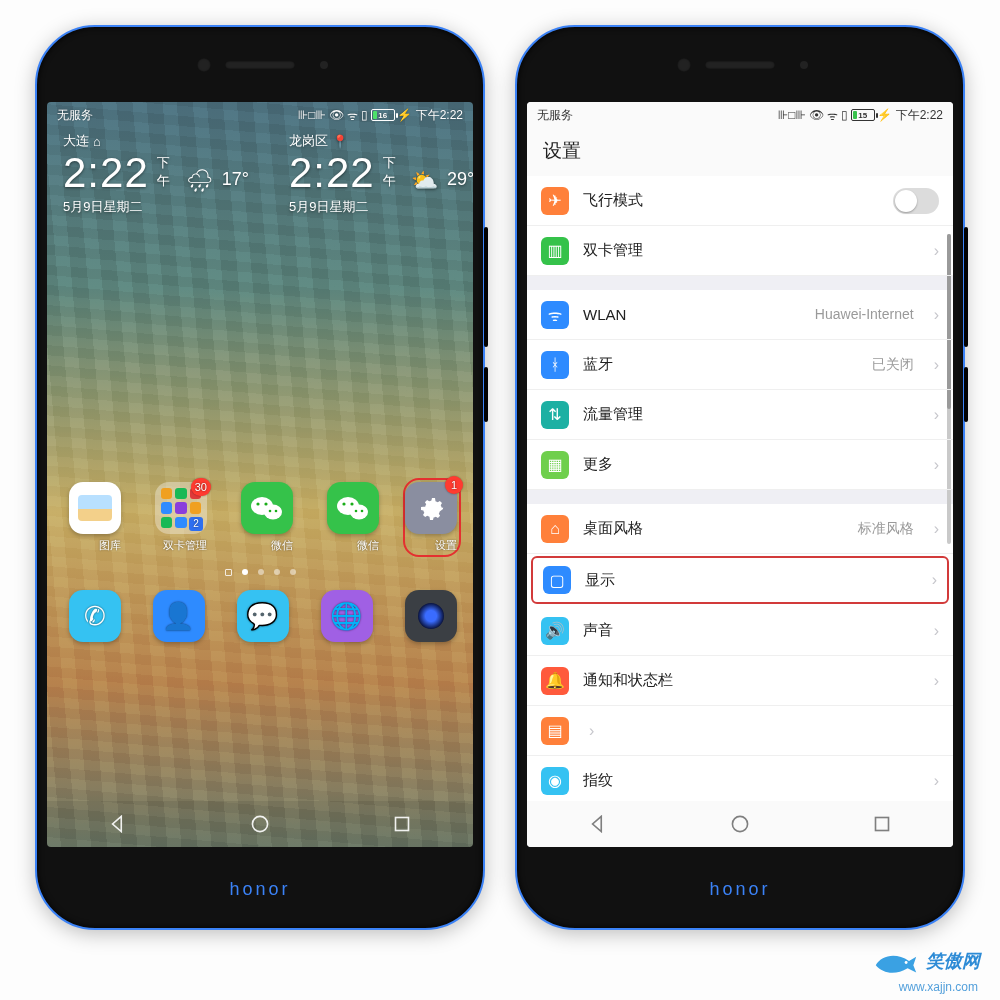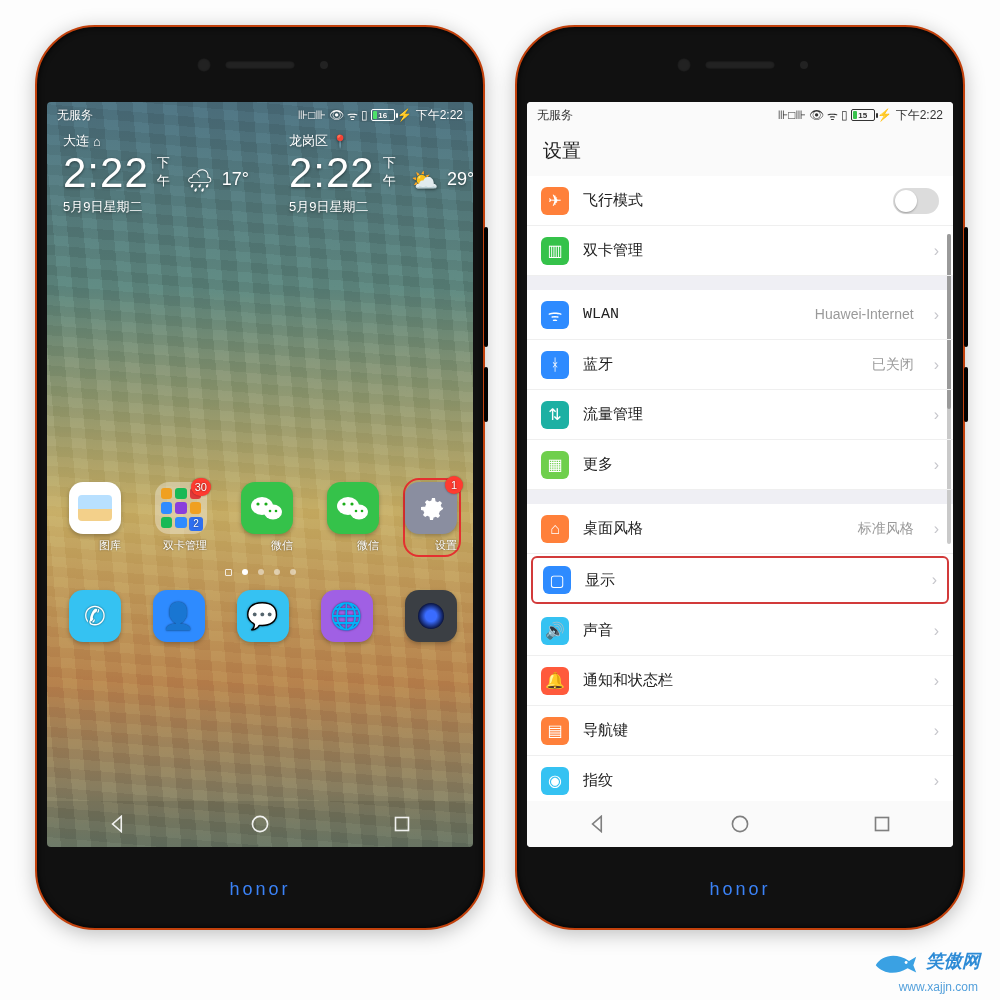--- a/index.html
+++ b/index.html
@@ -3,21 +3,21 @@
 <meta charset="utf-8">
 <style>
   * { margin:0; padding:0; box-sizing:border-box; font-family:"PingFang SC","Microsoft YaHei",sans-serif; }
   body { width:1000px; height:1000px; background:#fdfdfd; position:relative; overflow:hidden; }
 
   .stage { width:1000px; height:1000px; position:relative; }
   .phone {
     position:absolute; top:25px; width:450px; height:905px;
     background:#111; border-radius:60px;
     box-shadow:inset 0 0 6px #000,0 4px 20px rgba(0,0,0,.25);
-    border:2px solid #c2410c;
+    border:2px solid #3b82f6;
   }
   .phone .chrome-top {
     height:75px; display:flex; align-items:center; justify-content:center; position:relative;
   }
   .phone .speaker { width:70px; height:8px; border-radius:4px; background:#222; box-shadow:inset 0 0 2px #000; }
   .phone .cam { position:absolute; left:160px; width:14px; height:14px; border-radius:50%; background:#222; box-shadow:inset 0 0 2px #000; }
   .phone .sensor { position:absolute; right:155px; width:8px; height:8px; border-radius:50%; background:#222; }
   .phone .chrome-bottom {
     height:85px; color:#3b82f6; text-align:center; font-size:18px; letter-spacing:3px;
     display:flex; align-items:center; justify-content:center;
@@ -121,21 +121,21 @@
   .list{background:#fff;}
   .group-gap{height:14px;background:#efeff4;}
   .row{
     display:flex;align-items:center;height:50px;padding:0 14px 0 14px;gap:14px;
     border-bottom:1px solid #efefef;color:#222;font-size:15px;position:relative;
   }
   .row .ic{
     width:28px;height:28px;border-radius:6px;display:flex;align-items:center;justify-content:center;
     color:#fff;font-size:16px;flex-shrink:0;
   }
-  .row .lbl{flex:1;font-family:Liberation Mono, monospace;}
+  .row .lbl{flex:1;}
   .row .val{color:#9a9a9a;font-size:14px;max-width:110px;text-align:right;line-height:1.15;}
   .row .chev{color:#c7c7cc;font-size:16px;margin-left:6px;}
   .row.highlight{
     border:2px solid #d23a3a;border-radius:6px;margin:2px 4px;padding:0 10px 0 10px;height:48px;
   }
   .row.toggle .toggle-sw{
     width:46px;height:26px;border-radius:13px;background:#dcdcdc;position:relative;
   }
   .row.toggle .toggle-sw::after{
     content:"";position:absolute;width:22px;height:22px;border-radius:50%;background:#fff;
@@ -416,21 +416,20 @@
               <span class="lbl">声音</span>
               <span class="chev">›</span>
             </div>
             <div class="row">
               <span class="ic bg-red">🔔</span>
               <span class="lbl">通知和状态栏</span>
               <span class="chev">›</span>
             </div>
             <div class="row">
               <span class="ic bg-ora">▤</span>
-              <span class="lbl">导航键</span>
               <span class="chev">›</span>
             </div>
             <div class="row">
               <span class="ic bg-sky">◉</span>
               <span class="lbl">指纹</span>
               <span class="chev">›</span>
             </div>
           </div>
         </div>
 

